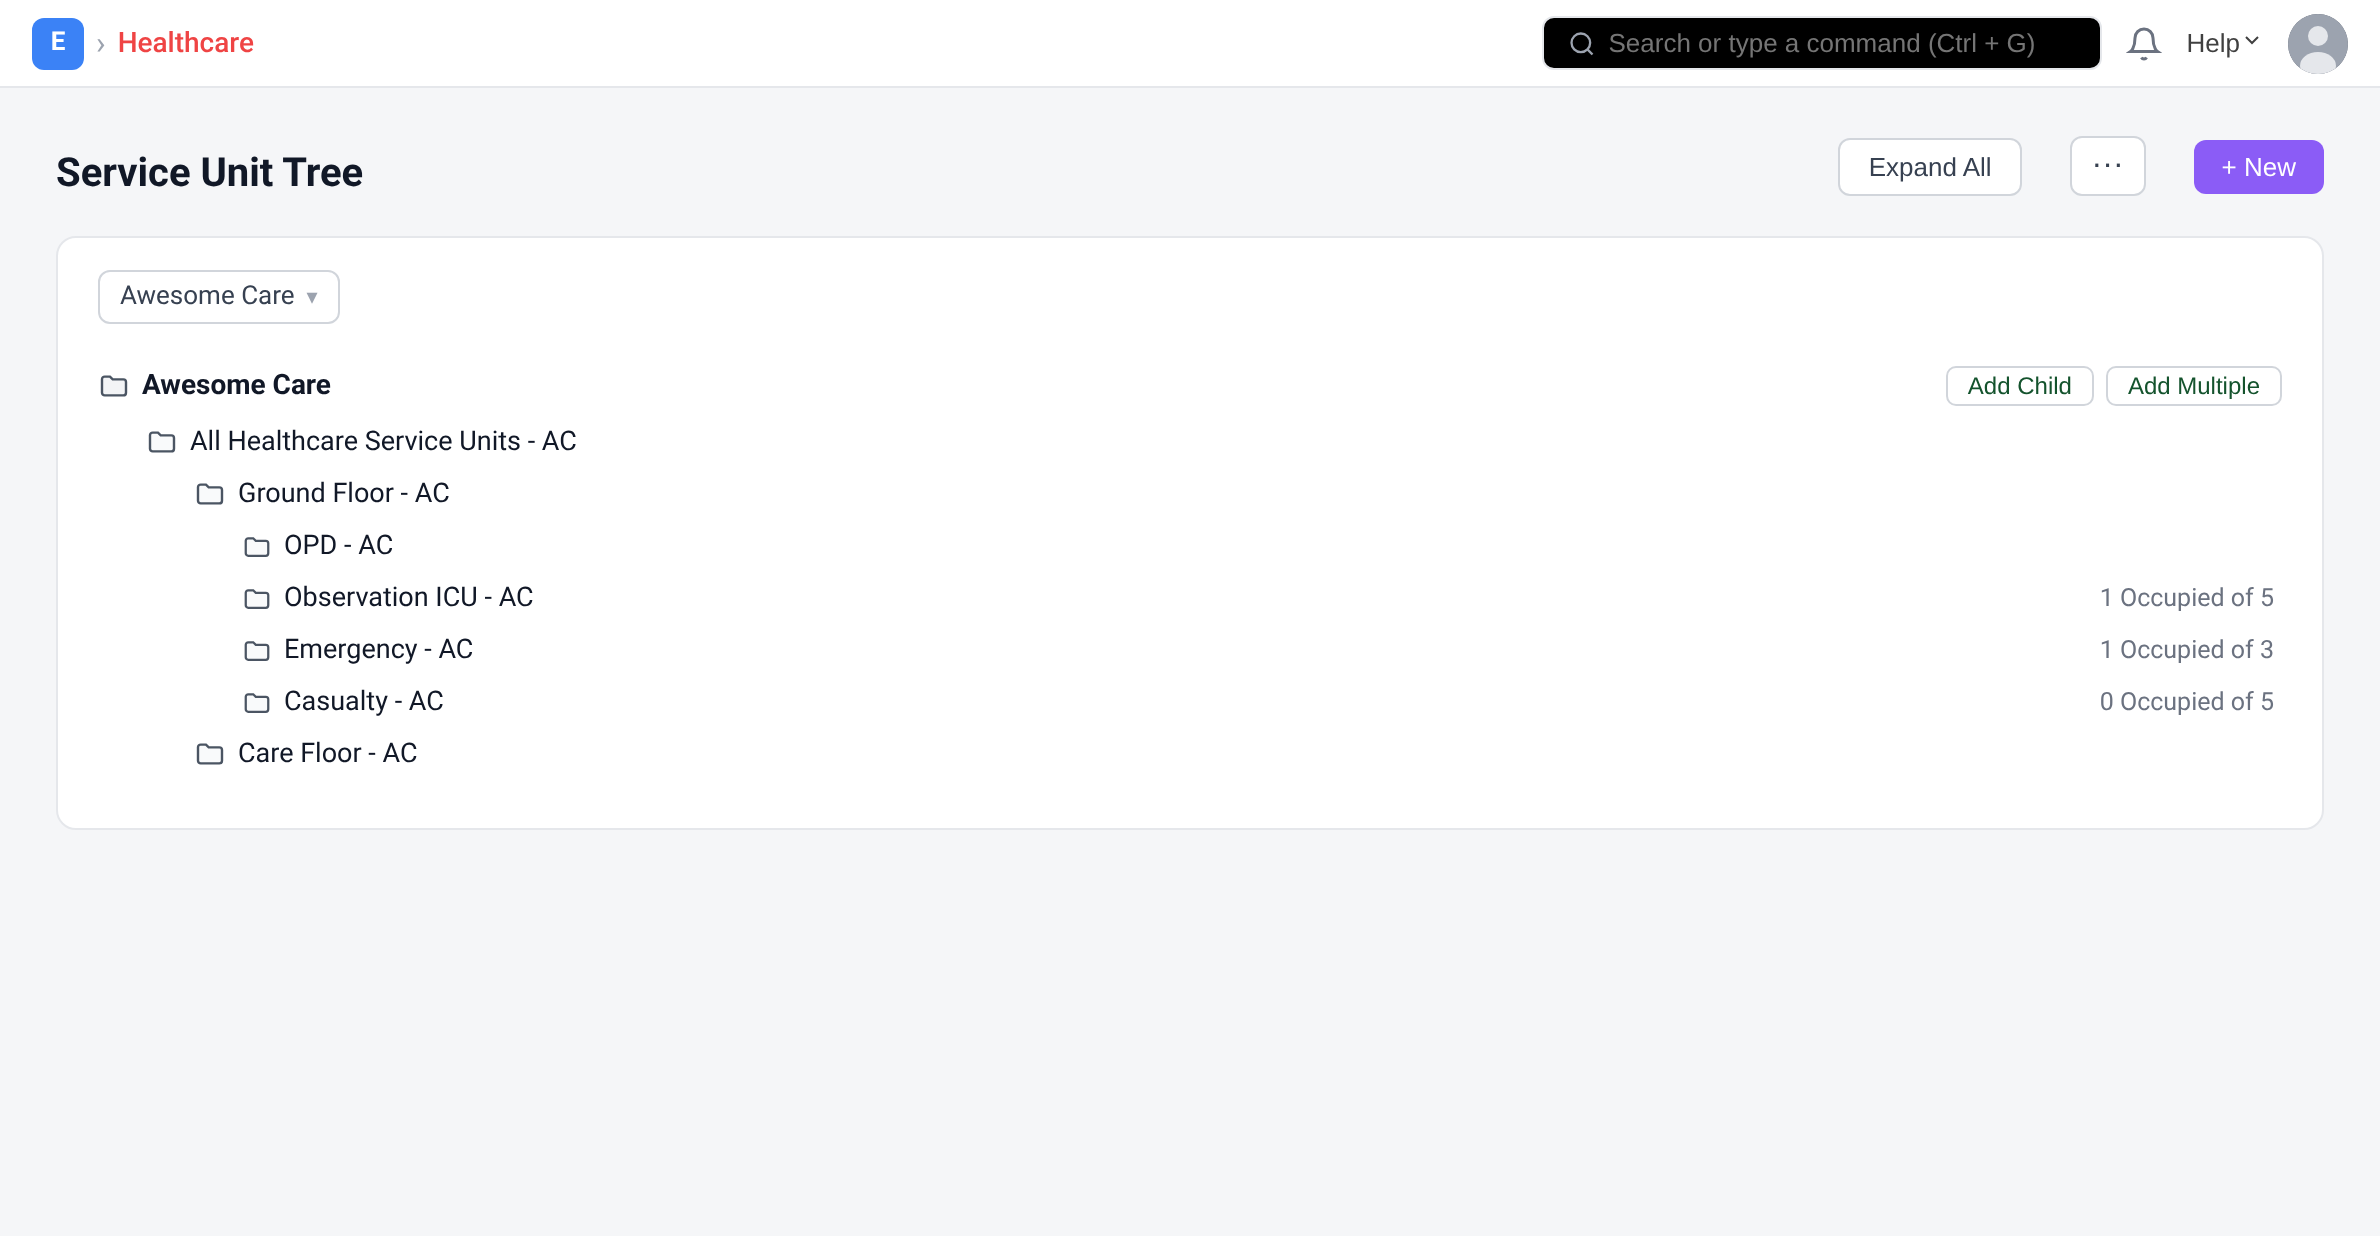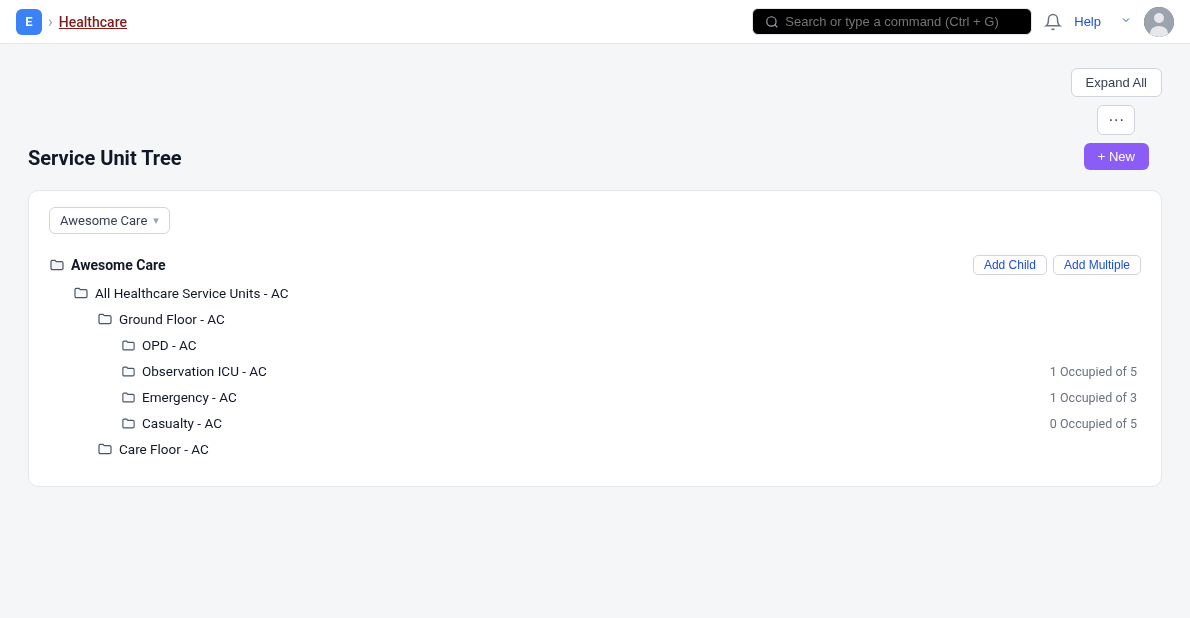--- a/index.html
+++ b/index.html
@@ -11,53 +11,53 @@
       background: #fff; height: 44px; padding: 0 16px;
       border-bottom: 1px solid #e5e7eb;
     }
     .topnav-left { display: flex; align-items: center; gap: 6px; }
     .nav-logo {
       width: 26px; height: 26px; background: #3b82f6; border-radius: 6px;
       display: flex; align-items: center; justify-content: center;
       color: #fff; font-weight: 700; font-size: 13px;
     }
     .nav-sep { color: #9ca3af; font-size: 16px; }
-    .nav-breadcrumb { color: #7f1d1d; font-size: 14px; font-weight: 500; text-decoration: underline; }
+    .nav-breadcrumb { color: #ef4444; font-size: 14px; font-weight: 500; }
     .topnav-right { display: flex; align-items: center; gap: 12px; }
     .search-bar {
       display: flex; align-items: center; gap: 6px;
       background: #000000; border: 1px solid #e5e7eb; border-radius: 6px;
       padding: 5px 12px; width: 280px;
     }
     .search-bar input {
       border: none; background: transparent; outline: none;
       font-size: 13px; color: #6b7280; width: 100%;
     }
     .search-icon-svg { color: #9ca3af; flex-shrink: 0; }
     .bell-btn {
       background: none; border: none; cursor: pointer; color: #6b7280;
       font-size: 18px; display: flex; align-items: center;
     }
     .help-btn {
-      background: none; border: none; cursor: pointer; color: #1d4ed8;
-      font-size: 13px; display: flex; gap: 19px;
+      background: none; border: none; cursor: pointer; color: #404040;
+      font-size: 13px; display: flex; gap: 0;
     }
     .avatar {
       width: 30px; height: 30px; border-radius: 50%; background: #6b7280;
       overflow: hidden; display: flex; align-items: center; justify-content: center;
     }
 
     
     .page { padding: 24px 28px; }
     .page-header {
       display: flex; align-items: flex-end; justify-content: space-between;
       margin-bottom: 20px;
     }
     .page-title { font-size: 20px; font-weight: 700; color: #111827; }
-    .header-actions { display: flex; align-items: center; gap: 8px; flex-direction: column; }
+    .header-actions { display: flex; align-items: center; gap: 24px; }
     .btn-expand-all {
       padding: 6px 14px; border: 1px solid #d1d5db; border-radius: 6px;
       background: #fff; cursor: pointer; font-size: 13px; color: #374151;
     }
     .btn-more {
       padding: 6px 10px; border: 1px solid #d1d5db; border-radius: 6px;
       background: #fff; cursor: pointer; font-size: 16px; color: #374151; line-height: 1;
     }
     .btn-new {
       padding: 6px 14px; border: none; border-radius: 6px;
@@ -85,21 +85,21 @@
       padding: 5px 0; position: relative;
     }
     .tree-label {
       display: flex; align-items: center; gap: 6px;
       flex: 1; font-size: 13.5px; color: #111827;
     }
     .tree-label.root-label { font-weight: 700; font-size: 14px; }
     .tree-actions { display: flex; gap: 6px; margin-left: 10px; }
     .tree-action-btn {
       padding: 2px 10px; border: 1px solid #d1d5db; border-radius: 5px;
-      background: #fff; cursor: pointer; font-size: 12px; color: #1d4ed8;
+      background: #fff; cursor: pointer; font-size: 12px; color: #14532d;
     }
     .tree-stat { font-size: 12.5px; color: #6b7280; margin-left: auto; padding-right: 4px; }
 
     
     .indent-0 { padding-left: 0px; }
     .indent-1 { padding-left: 24px; }
     .indent-2 { padding-left: 48px; }
     .indent-3 { padding-left: 72px; }
 
     

